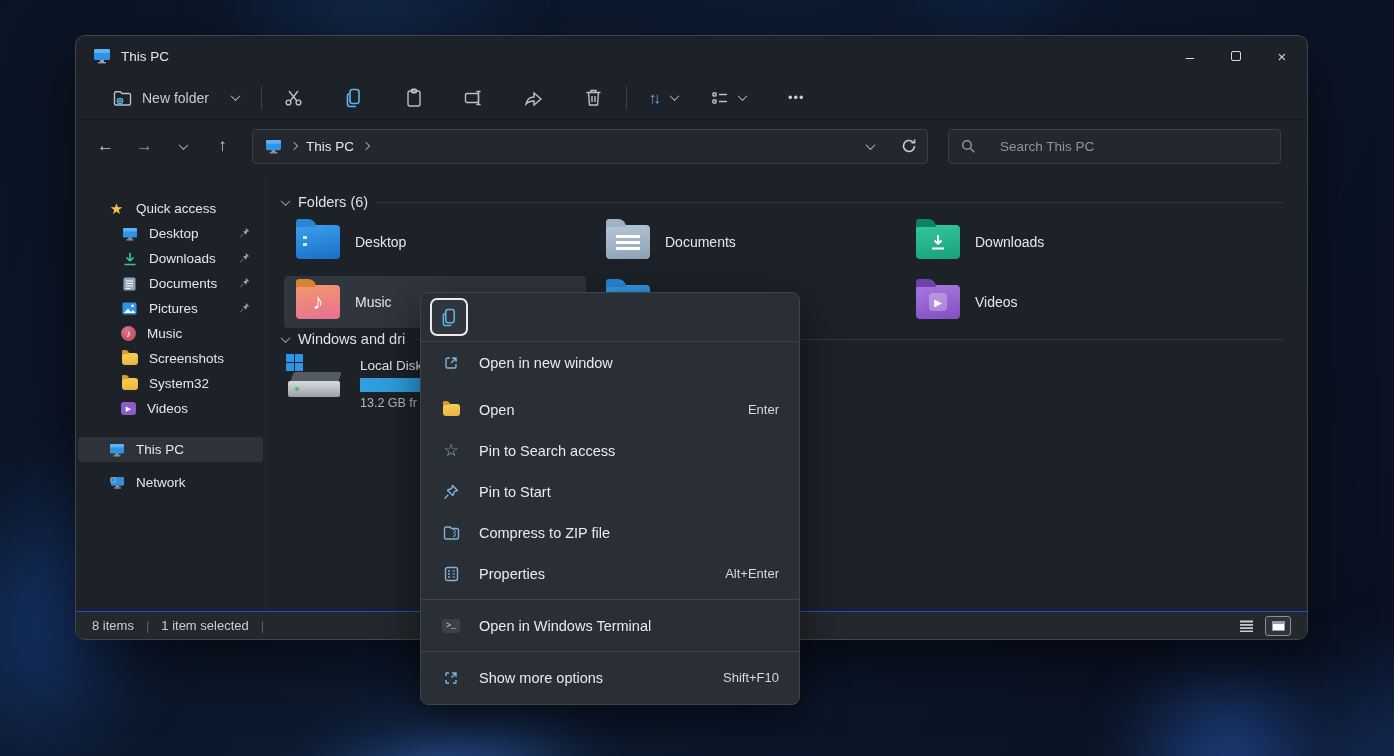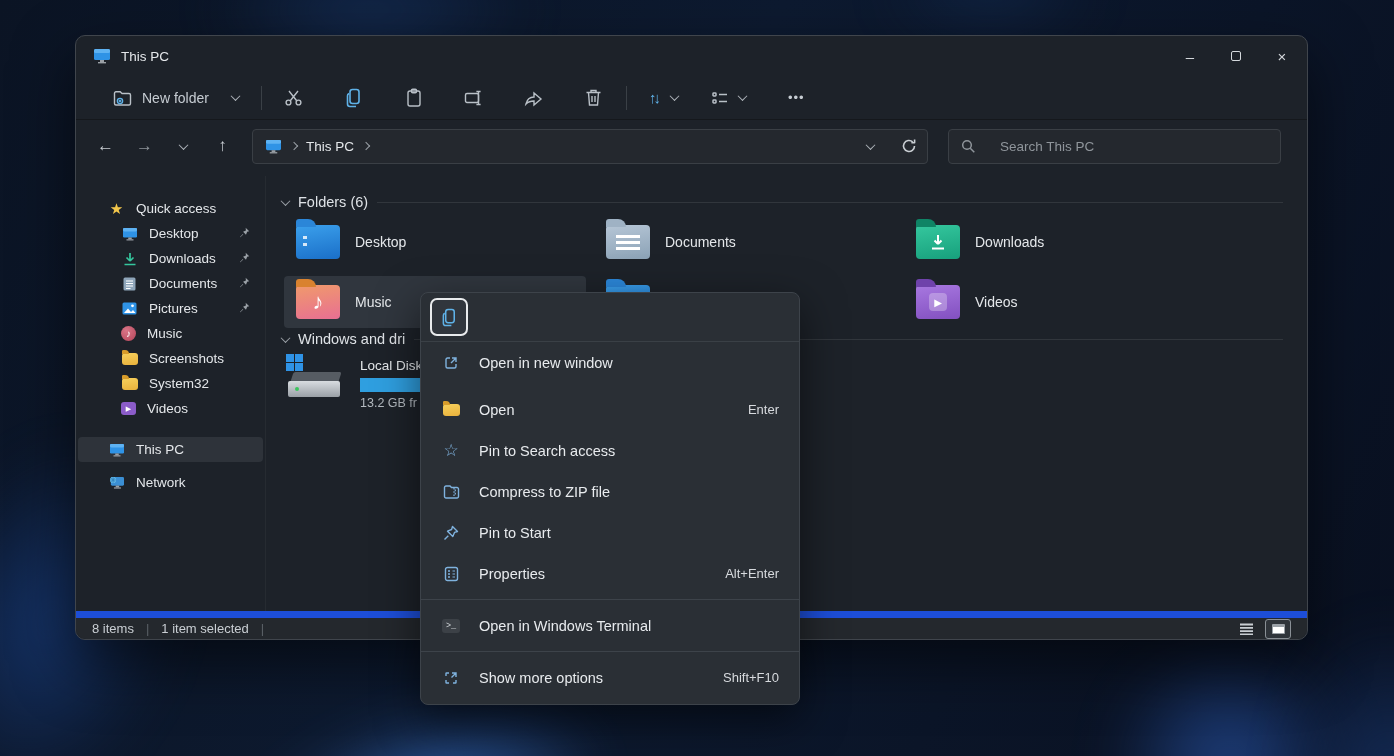--- a/index.html
+++ b/index.html
@@ -86,21 +86,21 @@
   .drivetop { position:absolute; left:8px; top:18px; width:48px; height:10px; background:#565c63; border-radius:2px 2px 0 0; transform:skewX(-18deg); }
   .drivefront { position:absolute; left:4px; top:27px; width:52px; height:16px; background:linear-gradient(#d8dce0,#9aa0a6); border-radius:2px; }
   .led { position:absolute; left:11px; top:33px; width:4px; height:4px; border-radius:50%; background:#3cc45e; }
   .diskinfo { padding-top:4px; }
   .diskname { font-size:13.5px; color:#e4e7ea; }
   .diskbar { width:152px; height:14px; margin-top:5px; background:#545a60; }
   .diskbar .fillb { height:100%; width:86%; background:#2f9fe0; }
   .diskfree { margin-top:4px; font-size:12.5px; color:#b4bac0; }
 
   
-  .statusbar { position:absolute; left:0; right:0; bottom:0; height:28px; background:#24282d; border-top:7px solid #1d4ed8; border-radius:0 0 10px 10px; display:flex; align-items:center; padding:0 16px; gap:12px; font-size:13px; color:#c9ced3; }
+  .statusbar { position:absolute; left:0; right:0; bottom:0; height:28px; background:#24282d; border-top:1px solid #1d4ed8; border-radius:0 0 10px 10px; display:flex; align-items:center; padding:0 16px; gap:12px; font-size:13px; color:#c9ced3; }
   .spipe { color:#5a6066; }
   .statusbar .right { margin-left:auto; display:flex; gap:6px; }
   .vbtn { width:26px; height:20px; border-radius:3px; display:flex; align-items:center; justify-content:center; }
   .vbtn.sel { border:1px solid #8a9096; background:#2f343a; }
   .largeicon { width:13px; height:10px; background:#fff; border:1.5px solid #9aa0a6; border-top:3px solid #9aa0a6; border-radius:1px; }
 
   
   .ctx { position:absolute; left:420px; top:292px; width:380px; background:#2a2f35; border:1px solid #3d434a; border-radius:8px; box-shadow:0 14px 44px rgba(0,0,0,.55); z-index:50; padding-bottom:6px; overflow:hidden; }
   .ctx-quick { height:49px; display:flex; align-items:center; padding-left:9px; border-bottom:1px solid #3a4046; }
   .ctx-copybtn { width:38px; height:38px; border:2px solid #e9ebed; border-radius:7px; background:#31363d; display:flex; align-items:center; justify-content:center; }
@@ -519,37 +519,37 @@
   </div>
 
   <div class="ctx-item">
     <span class="ctx-ico star-o">☆</span>
     <span>Pin to Search access</span>
     <span class="ctx-short"></span>
   </div>
 
   <div class="ctx-item">
     <span class="ctx-ico">
+      <svg width="16" height="16" viewBox="0 0 16 16" fill="none" stroke="#7fb2de" stroke-width="1.4" stroke-linejoin="round">
+          <path d="m9.5 1.5 5 5-3 .9-1.7 4.1-5.3-5.3 4.1-1.7z"></path>
+          <path d="M5.3 10.7 1.5 14.5"></path>
+        </svg>
+    </span>
+    <span>Pin to Start</span>
+    <span class="ctx-short"></span>
+  </div>
+
+  <div class="ctx-item">
+    <span class="ctx-ico">
       <svg width="17" height="15" viewBox="0 0 17 15" fill="none" stroke="#7fb2de" stroke-width="1.4">
           <path d="M1.5 3.5v9a1.5 1.5 0 0 0 1.5 1.5h11a1.5 1.5 0 0 0 1.5-1.5V5A1.5 1.5 0 0 0 14 3.5H8.5L7 2H3a1.5 1.5 0 0 0-1.5 1.5z"></path>
           <path d="M11 4v1.6M12.3 5.6v1.6M11 7.2v1.6M12.3 8.8v1.6M11 10.4V12" stroke-width="1.2"></path>
         </svg>
     </span>
     <span>Compress to ZIP file</span>
-    <span class="ctx-short"></span>
-  </div>
-
-  <div class="ctx-item">
-    <span class="ctx-ico">
-      <svg width="16" height="16" viewBox="0 0 16 16" fill="none" stroke="#7fb2de" stroke-width="1.4" stroke-linejoin="round">
-          <path d="m9.5 1.5 5 5-3 .9-1.7 4.1-5.3-5.3 4.1-1.7z"></path>
-          <path d="M5.3 10.7 1.5 14.5"></path>
-        </svg>
-    </span>
-    <span>Pin to Start</span>
     <span class="ctx-short"></span>
   </div>
 
 
   <div class="ctx-item">
     <span class="ctx-ico">
       <svg width="15" height="16" viewBox="0 0 15 16" fill="none" stroke="#7fb2de" stroke-width="1.4">
           <rect x="1.5" y="1.5" width="12" height="13" rx="2"></rect>
           <path d="M4 5h2M4 8h2M4 11h2" stroke-width="1.6"></path>
           <path d="M8.5 5H11M8.5 8H11M8.5 11H11" stroke-width="1.1"></path>

